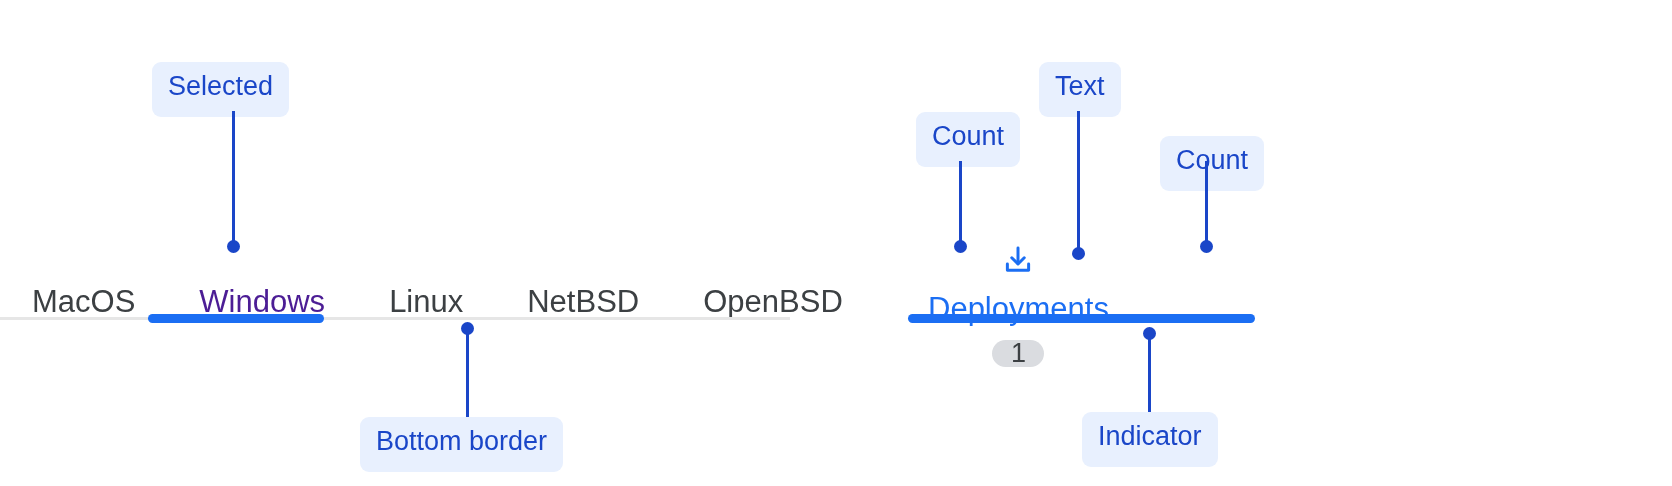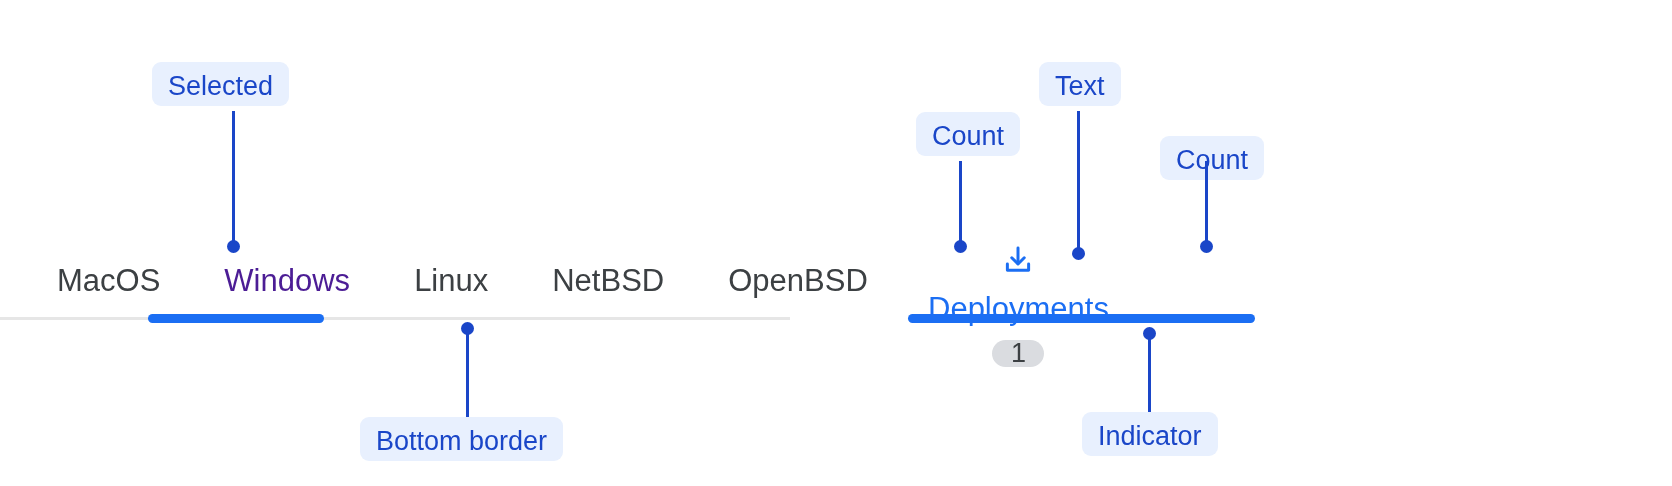--- a/index.html
+++ b/index.html
@@ -15,21 +15,21 @@
     overflow: hidden;
   }
 
   
   .anno-pill {
     position: absolute;
     background: #e8f0fe;
     color: #1a46c8;
     font-size: 27px;
     line-height: 1;
-    padding: 11px 16px 6px 16px;
+    padding: 11px 16px 17px 16px;
     border-radius: 9px;
     white-space: nowrap;
     font-family: "Liberation Sans", sans-serif;
   }
 
   
   .anno-line {
     position: absolute;
     width: 3px;
     background: #1a46c8;
@@ -49,22 +49,21 @@
     top: 243px;
     width: 790px;
     height: 76px;
   }
   #tabs-left .tabrow {
     position: absolute;
     left: 0;
     top: 0;
     height: 74px;
     display: flex;
-    align-items: center;
-    padding-left: 25px;
+    align-items: flex-end;
   }
   .tab {
     font-size: 31px;
     color: #3c4043;
     padding: 0 32px;
     line-height: 1;
     white-space: nowrap;
     font-family: "Liberation Sans", sans-serif;
   }
   .tab.selected {

